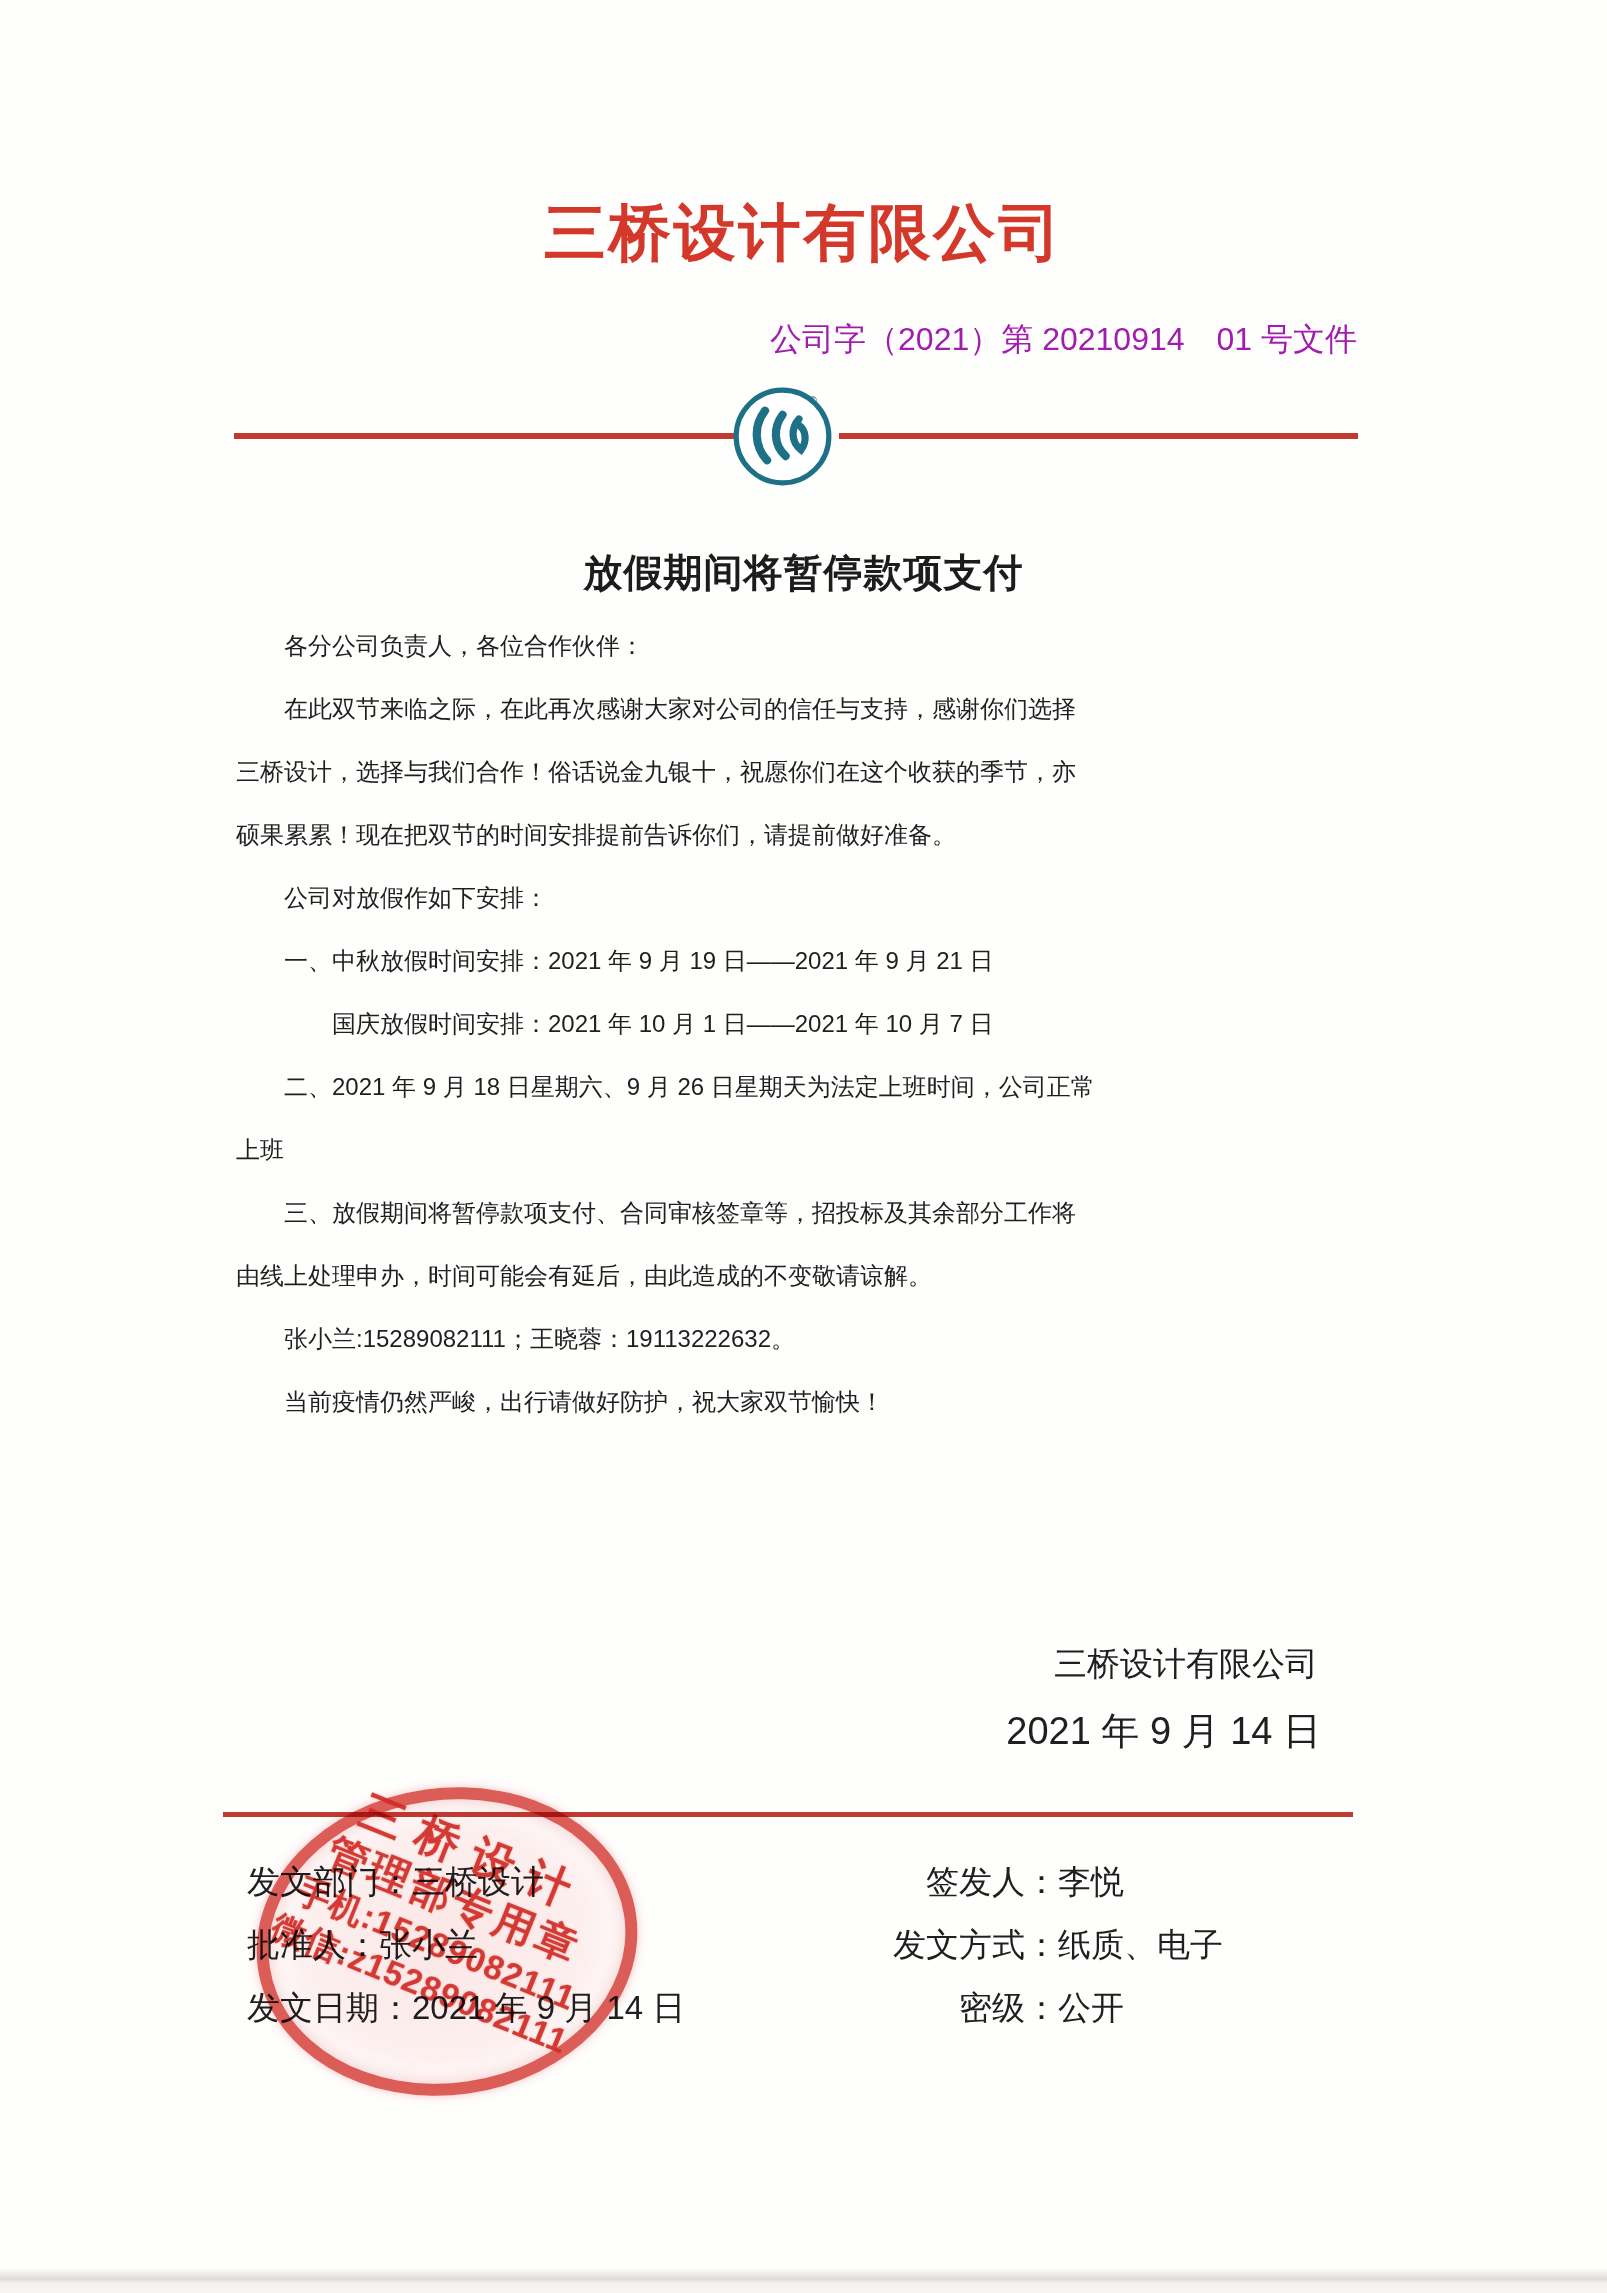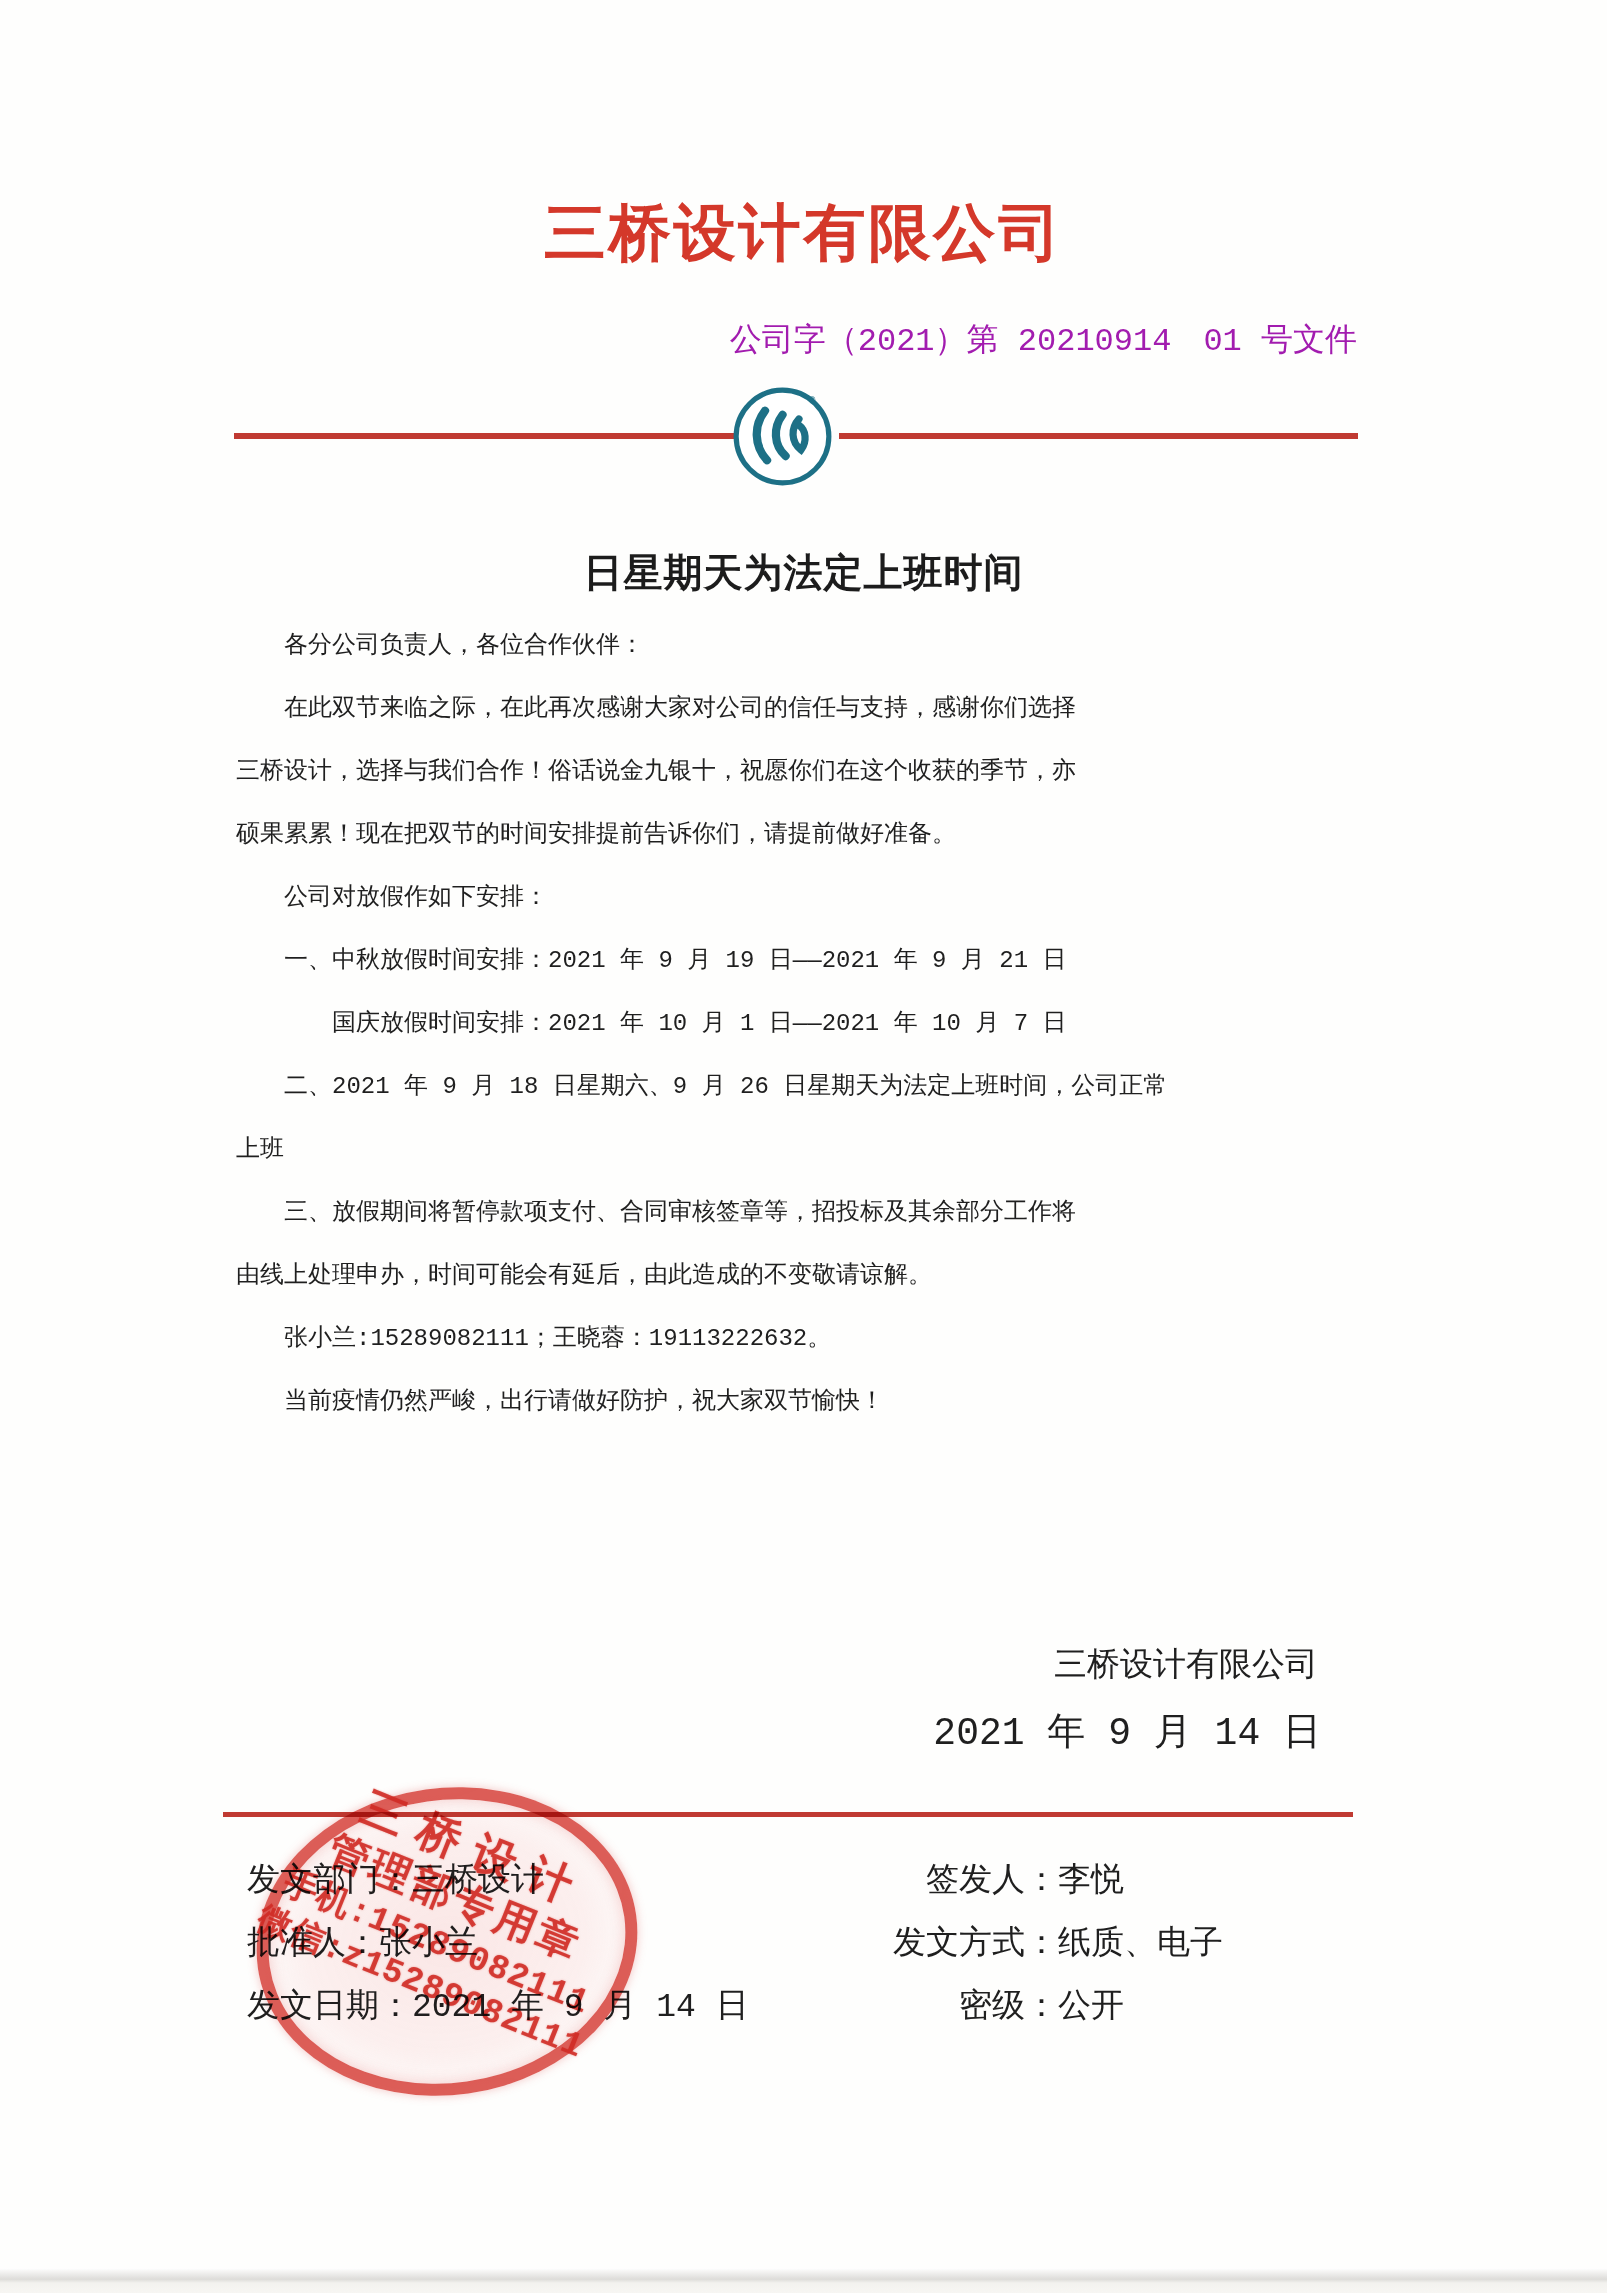--- a/index.html
+++ b/index.html
@@ -2,21 +2,21 @@
 <html><head>
 <meta charset="utf-8">
 <style>
   html,body{margin:0;padding:0;background:#e9e8e5;}
   .page{
     position:relative;
     width:1607px;height:2294px;
     margin:0 auto;
     background:#fefefd;
     overflow:hidden;
-    font-family:Liberation Mono, monospace;
+    font-family:Liberation Sans, sans-serif;
     color:#1f1f1f;
   }
   .company-title{
     position:absolute;top:191px;left:0;right:0;
     text-align:center;
     font-size:62px;font-weight:bold;
     color:#d4382a;
     letter-spacing:2.9px;
     white-space:pre;
   }
@@ -110,21 +110,21 @@
   <div class="logo">
     <svg width="103" height="103" viewBox="0 0 100 100">
       <circle cx="50" cy="50" r="45" fill="#ffffff" stroke="#1d7086" stroke-width="5"></circle>
       <path d="M33,25 C22,39 22,59 35,73" fill="none" stroke="#1d7086" stroke-width="8" stroke-linecap="round"></path>
       <path d="M50,29 C41,41 41,58 53,69" fill="none" stroke="#1d7086" stroke-width="8" stroke-linecap="round"></path>
       <path d="M66,33 C58,42 58,55 68,63 C74,55 73,44 66,39" fill="none" stroke="#1d7086" stroke-width="7" stroke-linecap="round"></path>
       <text x="76" y="18" font-size="10" fill="#1d7086">®</text>
     </svg>
   </div>
 
-  <div class="notice-title">日星期天为法定上班时间</div>
+  <div class="notice-title">放假期间将暂停款项支付</div>
 
   <div class="body-block">
 
       <div class="body-line">　　各分公司负责人，各位合作伙伴：</div>
 
       <div class="body-line">　　在此双节来临之际，在此再次感谢大家对公司的信任与支持，感谢你们选择</div>
 
       <div class="body-line">三桥设计，选择与我们合作！俗话说金九银十，祝愿你们在这个收获的季节，亦</div>
 
       <div class="body-line">硕果累累！现在把双节的时间安排提前告诉你们，请提前做好准备。</div>

